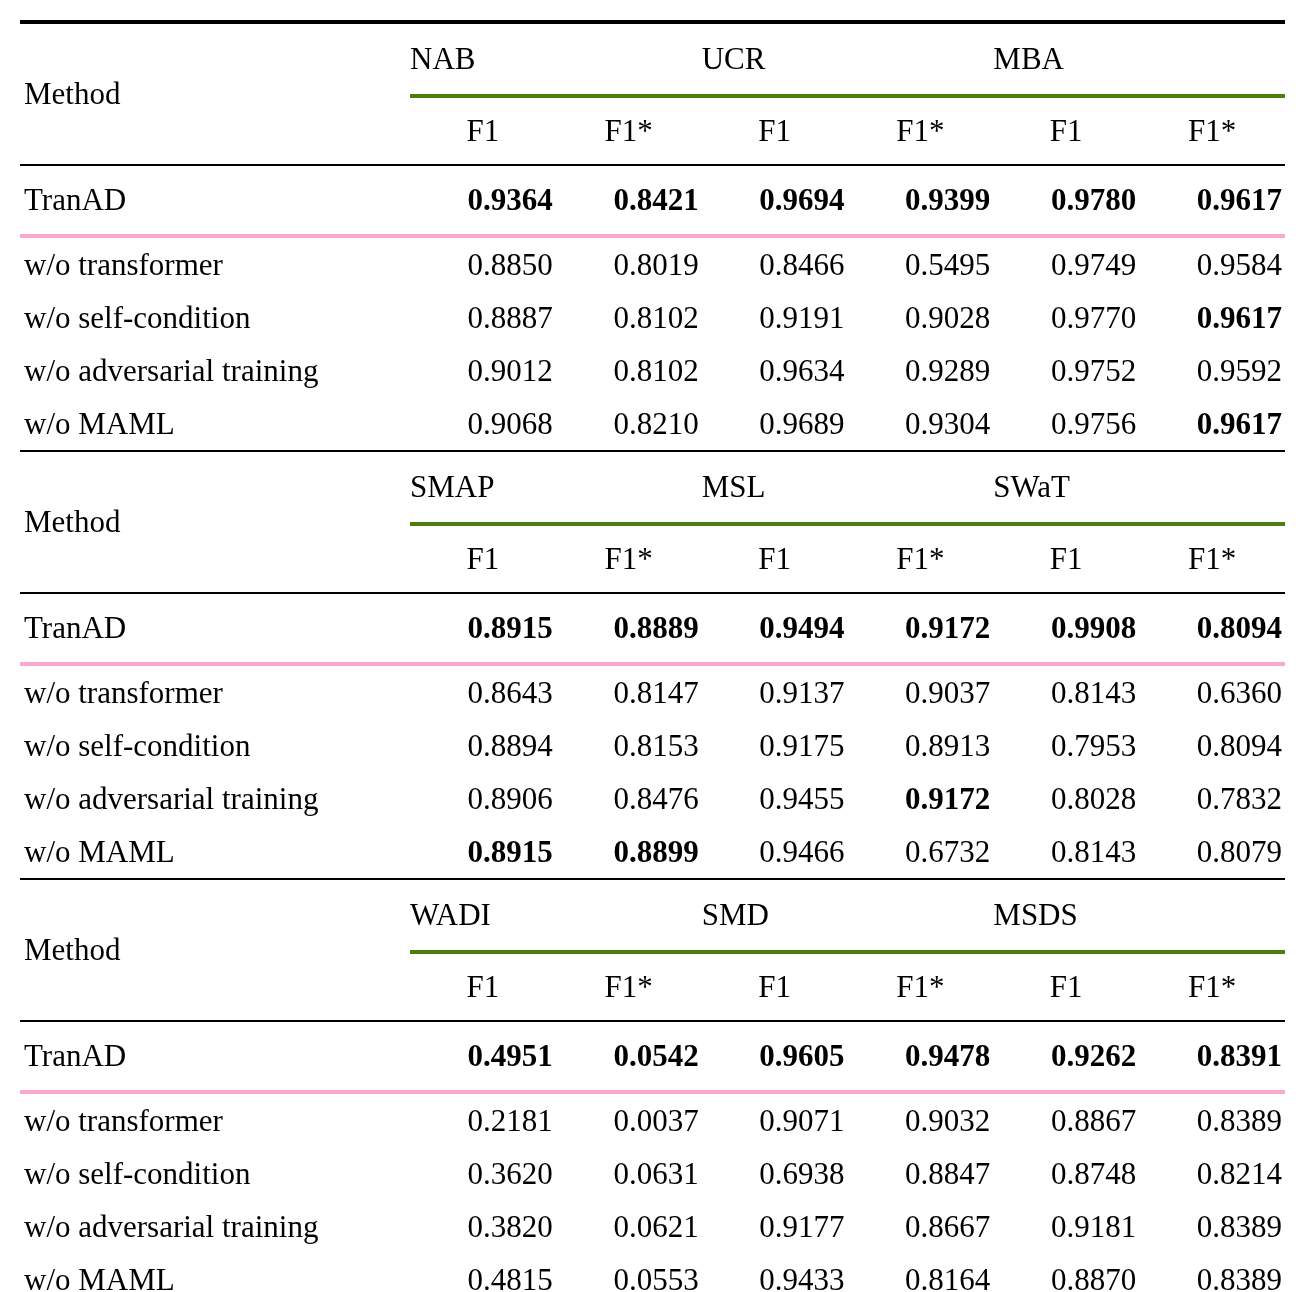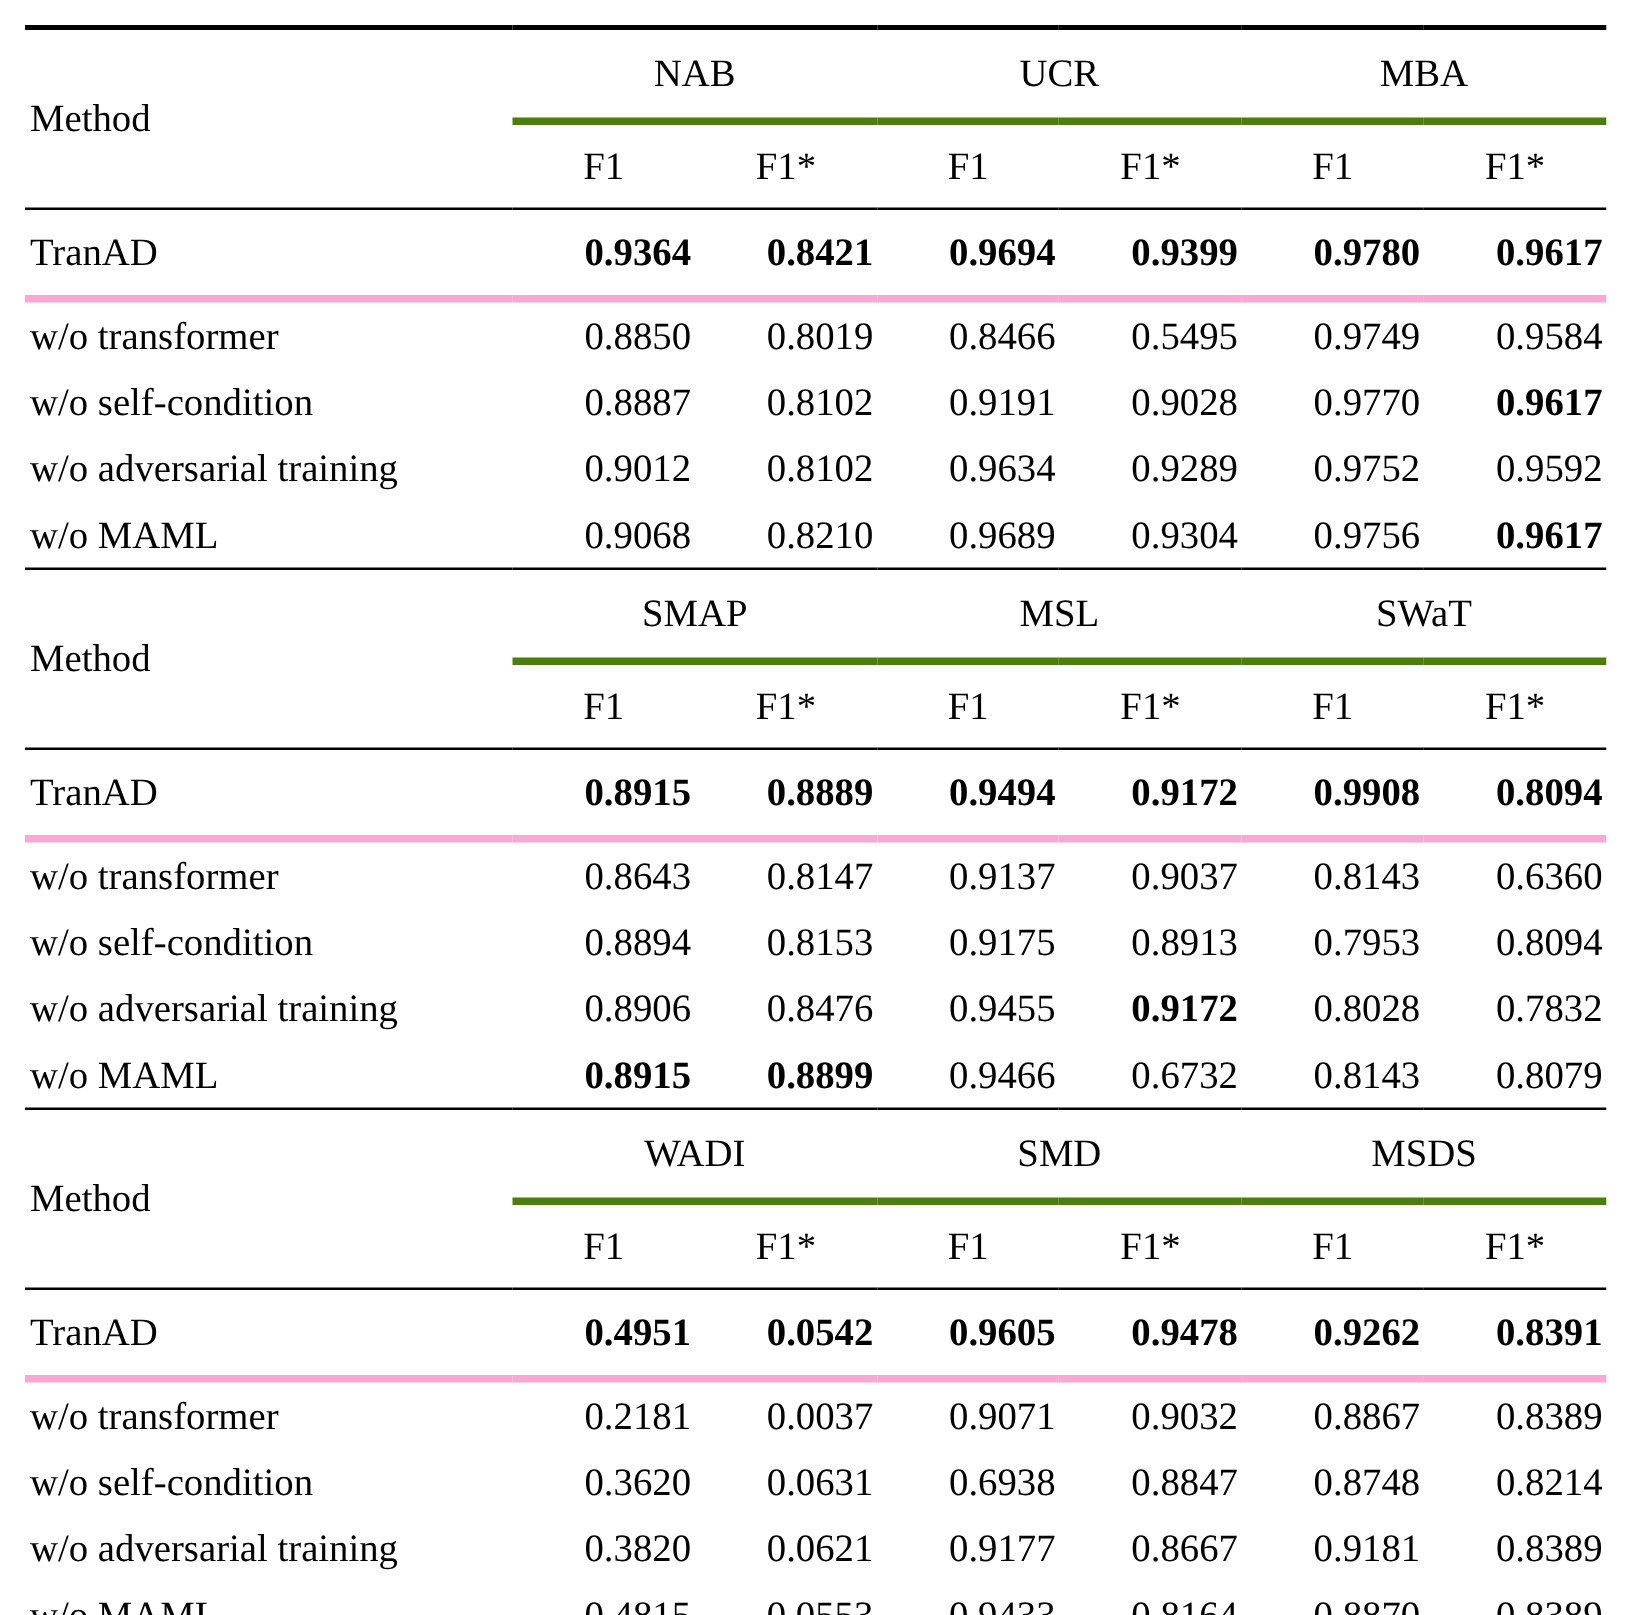--- a/index.html
+++ b/index.html
@@ -9,25 +9,25 @@
     color:#000;
   }
   .wrap{padding:20px 19px 0 20px;}
   table.sec{border-collapse:collapse;table-layout:fixed;width:1265px;}
   table.sec-0{border-top:4px solid #000;}
   table.sec-1,table.sec-2{border-top:2px solid #000;}
   table.sec-2{border-bottom:4px solid #000;}
   col.c-method{width:390px;}
   th,td{padding:0;font-weight:400;font-size:31px;}
   .group-row th{height:70px;vertical-align:middle;}
-  th.group-h{text-align:center;border-bottom:6px solid #4d7c0f;}
+  th.group-h{text-align:left;border-bottom:4px solid #4d7c0f;}
   th.method-h{text-align:left;vertical-align:middle;padding-left:4px;border-bottom:2px solid #000;margin-left:32px;}
   .sub-row th{height:66px;vertical-align:middle;border-bottom:2px solid #000000;}
   tbody td{height:53px;vertical-align:middle;}
-  tr.tranad-row td{height:68px;border-bottom:6px solid #f9a8d4;margin-top:23px;}
+  tr.tranad-row td{height:68px;border-bottom:4px solid #f9a8d4;margin-top:23px;}
   td.label{text-align:left;padding-left:4px;}
   td.num{text-align:right;padding-right:3px;}
   .bold{font-weight:700;}
 </style>
 </head>
 <body>
 
 <div class="wrap">
 
   <table class="sec sec-0">

